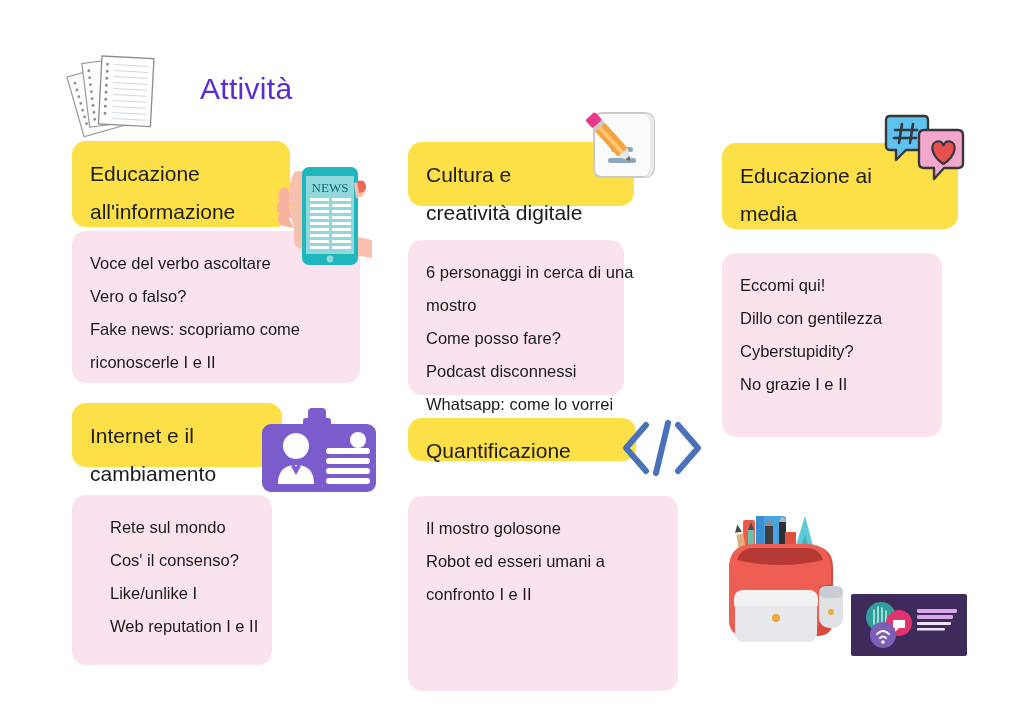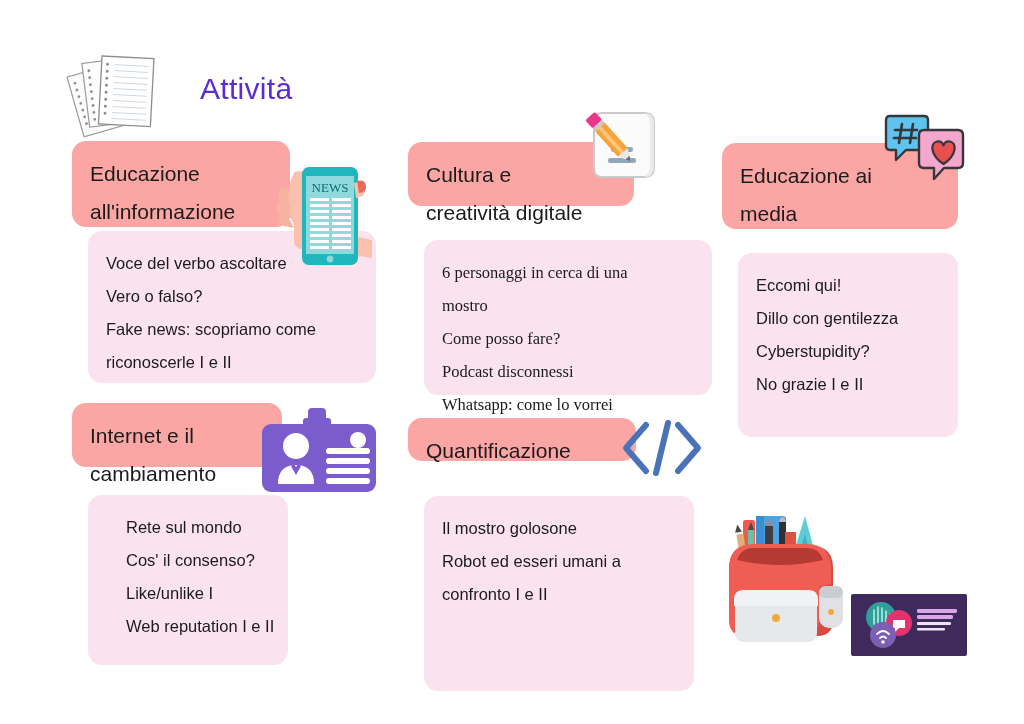--- a/index.html
+++ b/index.html
@@ -16,53 +16,52 @@
   
   .page-title{
     position:absolute;left:200px;top:72px;
     font-size:30px;color:#5b2bd6;letter-spacing:.3px;
     white-space:nowrap;
   }
 
   
   .hdr{
     position:absolute;
-    background:#fca5a5;
+    background:#fde047;
     border-radius:14px;
     box-sizing:border-box;
     padding:14px 18px;
     color:#1b1b1b;
     font-size:21px;
     line-height:1.82;
     z-index:3;
   }
   .body{
     position:absolute;
     background:#fae3ee;
     border-radius:14px;
     box-sizing:border-box;
     padding:16px 18px;
     color:#1b1b1b;
     font-size:16.5px;
     line-height:2.0;
     z-index:1;
-    margin-left:16px;
   }
   .body .ln{white-space:nowrap;}
   .hdr .ln{white-space:nowrap;}
 
   
   
   #hdr-edu-info   {left:72px;  top:141px; width:218px; height:86px;}
   #body-edu-info  {left:72px;  top:231px; width:288px; height:152px;}
   #hdr-internet   {left:72px;  top:403px; width:210px; height:64px;}
   #body-internet  {left:72px;  top:495px; width:200px; height:170px;padding-left:38px;}
   
   #hdr-cultura    {left:408px; top:142px; width:226px; height:64px;}
-  #body-cultura   {left:408px; top:240px; width:288px; height:155px;font-family:Liberation Serif, serif;}
+  #body-cultura   {left:408px; top:240px; width:216px; height:155px;}
   #hdr-quant      {left:408px; top:418px; width:228px; height:43px;}
   #body-quant     {left:408px; top:496px; width:270px; height:195px;}
   
   #hdr-edu-media  {left:722px; top:143px; width:236px; height:86px;}
   #body-edu-media {left:722px; top:253px; width:220px; height:184px;}
 
   
   .icon{position:absolute;z-index:5;}
   #icon-notes      {left:66px;  top:45px;  width:110px; height:95px;}
   #icon-phone-news {left:258px; top:143px; width:122px; height:125px; z-index:6;}

